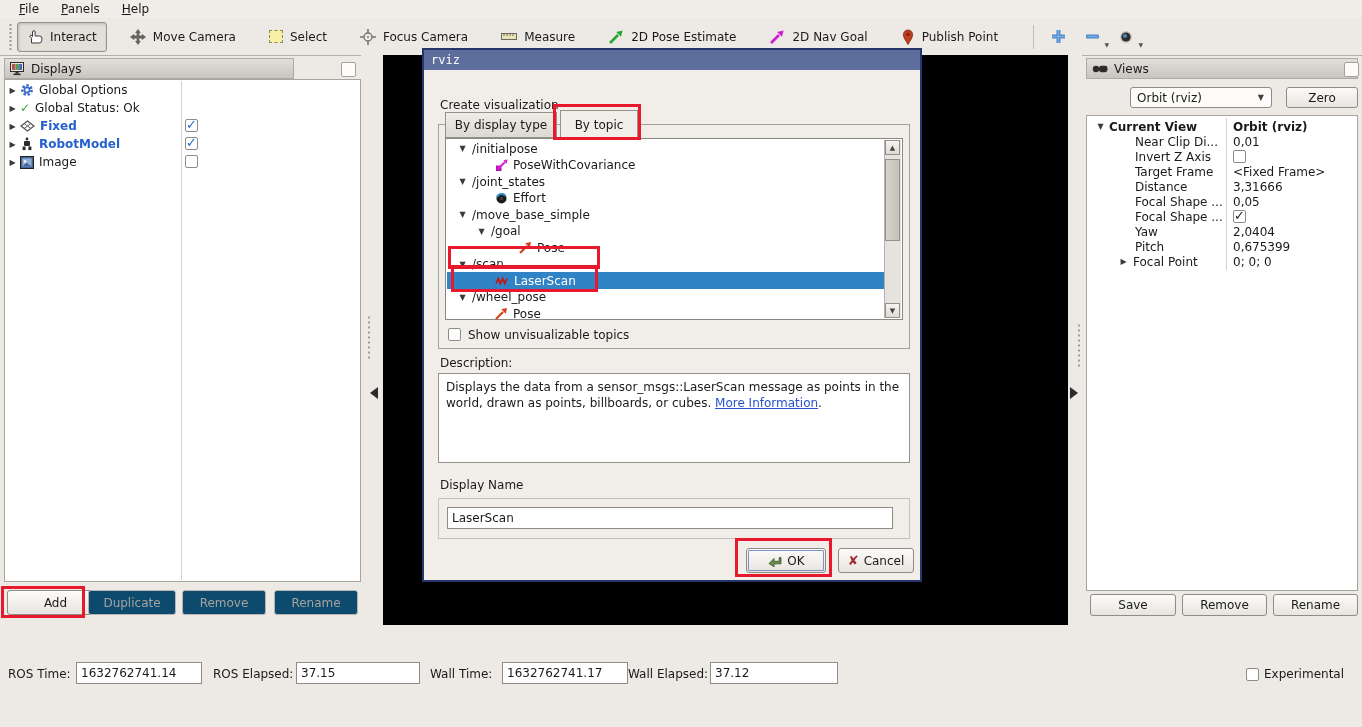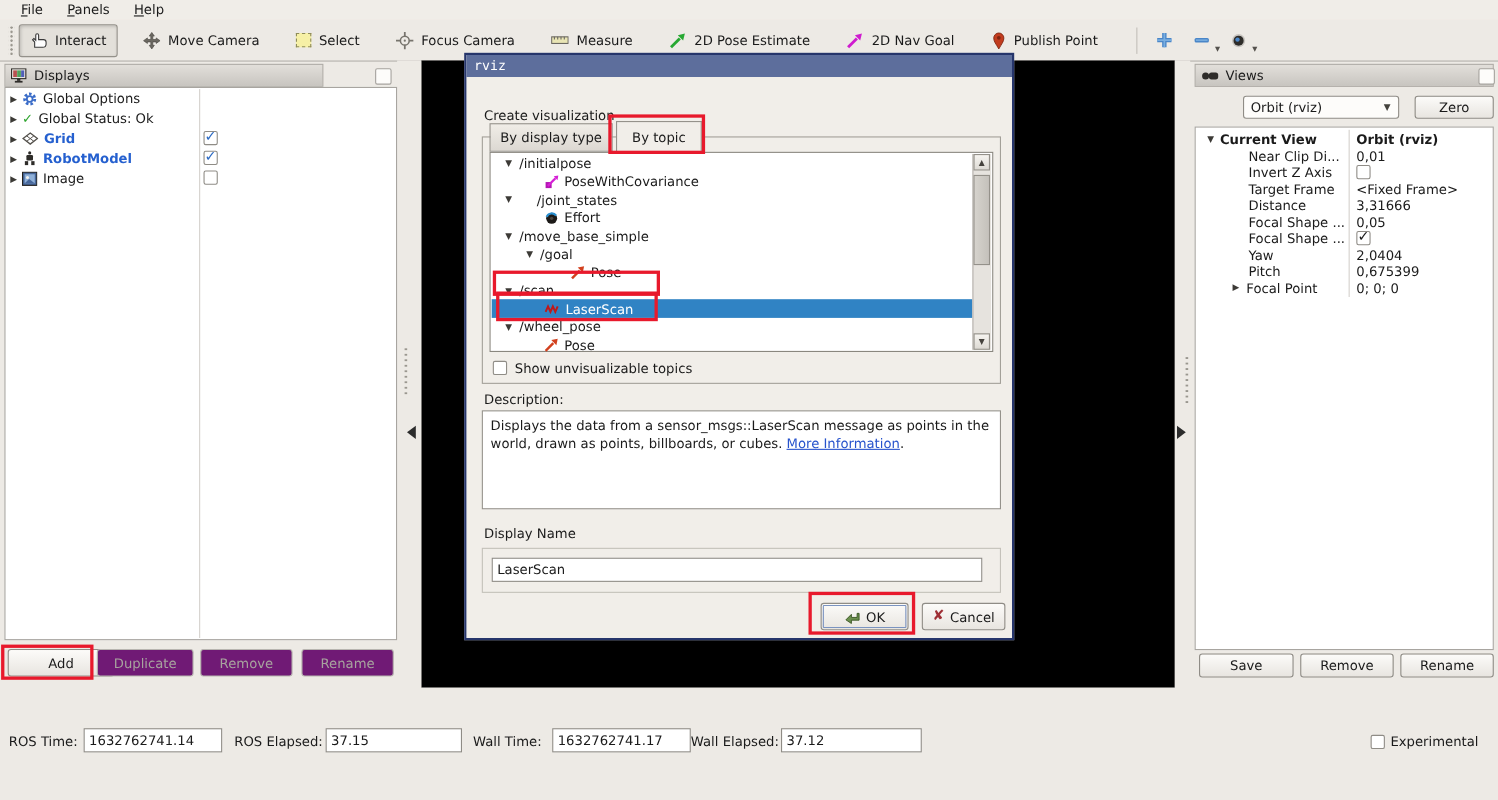--- a/index.html
+++ b/index.html
@@ -22,21 +22,21 @@
   .strip{position:absolute;top:55px;height:570px;background:#edeae5}
   .strip-dots{position:absolute;width:4px;height:46px;background:radial-gradient(circle,#9a978f 1px,transparent 1.2px);background-size:4px 5px}
   .tri{position:absolute;width:0;height:0;border-style:solid}
   .tri-left{border-width:6px 8px 6px 0;border-color:transparent #2c2c2c transparent transparent}
   .tri-right{border-width:6px 0 6px 8px;border-color:transparent transparent transparent #2c2c2c}
   
   .panel-header{position:absolute;height:21px;background:linear-gradient(#e2dfda,#c8c5c0);border:1px solid #aeaba6;display:flex;align-items:center;gap:6px;padding:0 5px;box-sizing:border-box}
   .panel-box{position:absolute;width:13px;height:13px;background:#fdfcfa;border:1px solid #a5a29d;border-radius:2px}
   .white-area{position:absolute;background:#fff;border:1px solid #a8a5a0;box-sizing:border-box}
   .btn{position:absolute;display:flex;align-items:center;justify-content:center;gap:5px;background:linear-gradient(#fcfbf9,#e8e5e0);border:1px solid #8f8c86;border-radius:3px;box-sizing:border-box;cursor:default}
-  .btn.disabled{color:#a7a39e;border-color:#b8b5b0;background:#701a75}
+  .btn.disabled{color:#a7a39e;border-color:#b8b5b0;background:#0c4a6e}
   .cb{display:inline-block;width:13px;height:13px;background:#fff;border:1px solid #8f8c86;border-radius:2px;box-sizing:border-box;position:relative}
   .cb.checked::after{content:"\2713";position:absolute;left:0px;top:-3px;font-size:13px;font-weight:bold;color:#2d6bc4}
   .cb.checked.dark::after{color:#1a1a1a}
   .exp{display:inline-block;width:11px;font-size:8px;color:#3c3a36;text-align:center}
   .trow{position:absolute;display:flex;align-items:center;height:18px;left:2px;right:2px}
   .blue-item{color:#2560cf;font-weight:bold}
   
   .vline{position:absolute;width:1px;background:#d4d1cc}
   
   .dialog{position:absolute;left:422px;top:48px;width:500px;height:534px;background:#f1eee9;border:2px solid #26356b;box-sizing:border-box;z-index:20}
@@ -218,21 +218,21 @@
         <span>Global Status: Ok</span>
       </div>
       <div class="trow" style="top:37px">
         <span class="exp">▶</span>
         <span style="margin:0 5px 0 2px">
             <svg width="15" height="12">
               <path d="M7.5 1 L14 6 L7.5 11 L1 6 Z" fill="none" stroke="#55524d" stroke-width="1.2"></path>
               <path d="M4.2 3.5 L10.8 8.5 M10.8 3.5 L4.2 8.5" stroke="#55524d" stroke-width="0.9"></path>
             </svg>
           </span>
-        <span class="blue-item">Grid</span>
+        <span class="blue-item">Fixed</span>
       </div>
       <div class="trow" style="top:55px">
         <span class="exp">▶</span>
         <span style="margin:0 5px 0 2px">
             <svg width="14" height="14">
               <circle cx="7" cy="2" r="1.4" fill="#2e2c29"></circle>
               <rect x="4" y="4" width="6" height="5" rx="1" fill="#2e2c29"></rect>
               <rect x="2.6" y="9.5" width="3" height="3.6" fill="#2e2c29"></rect>
               <rect x="8.4" y="9.5" width="3" height="3.6" fill="#2e2c29"></rect>
             </svg>
@@ -367,21 +367,21 @@
             <svg width="13" height="13">
               <rect x="1" y="6.5" width="5.5" height="5.5" fill="#b515b5"></rect>
               <path d="M3 10 L10 3" stroke="#d520d5" stroke-width="2"></path>
               <path d="M8.4 1.2 L12.6 0.6 L11.8 4.8 Z" fill="#d520d5"></path>
             </svg>
           </span>
         <span style="margin-left:5px">PoseWithCovariance</span>
       </div>
       <div class="topic-row" style="top:34px">
         <span class="exp" style="margin-left:10px">▼</span>
-        <span style="margin-left:20px">/joint_states</span>
+        <span style="margin-left:4px">/joint_states</span>
       </div>
       <div class="topic-row" style="top:50.5px">
         <span style="margin-left:48px">
             <svg width="13" height="13">
               <circle cx="6.5" cy="6.5" r="5" fill="#1c1a18"></circle>
               <path d="M2 5.2 A5 5 0 0 1 10.6 4" stroke="#2a8fd0" stroke-width="2" fill="none"></path>
               <circle cx="6.5" cy="6.5" r="1.5" fill="#4a4640"></circle>
             </svg>
           </span>
         <span style="margin-left:5px">Effort</span>

